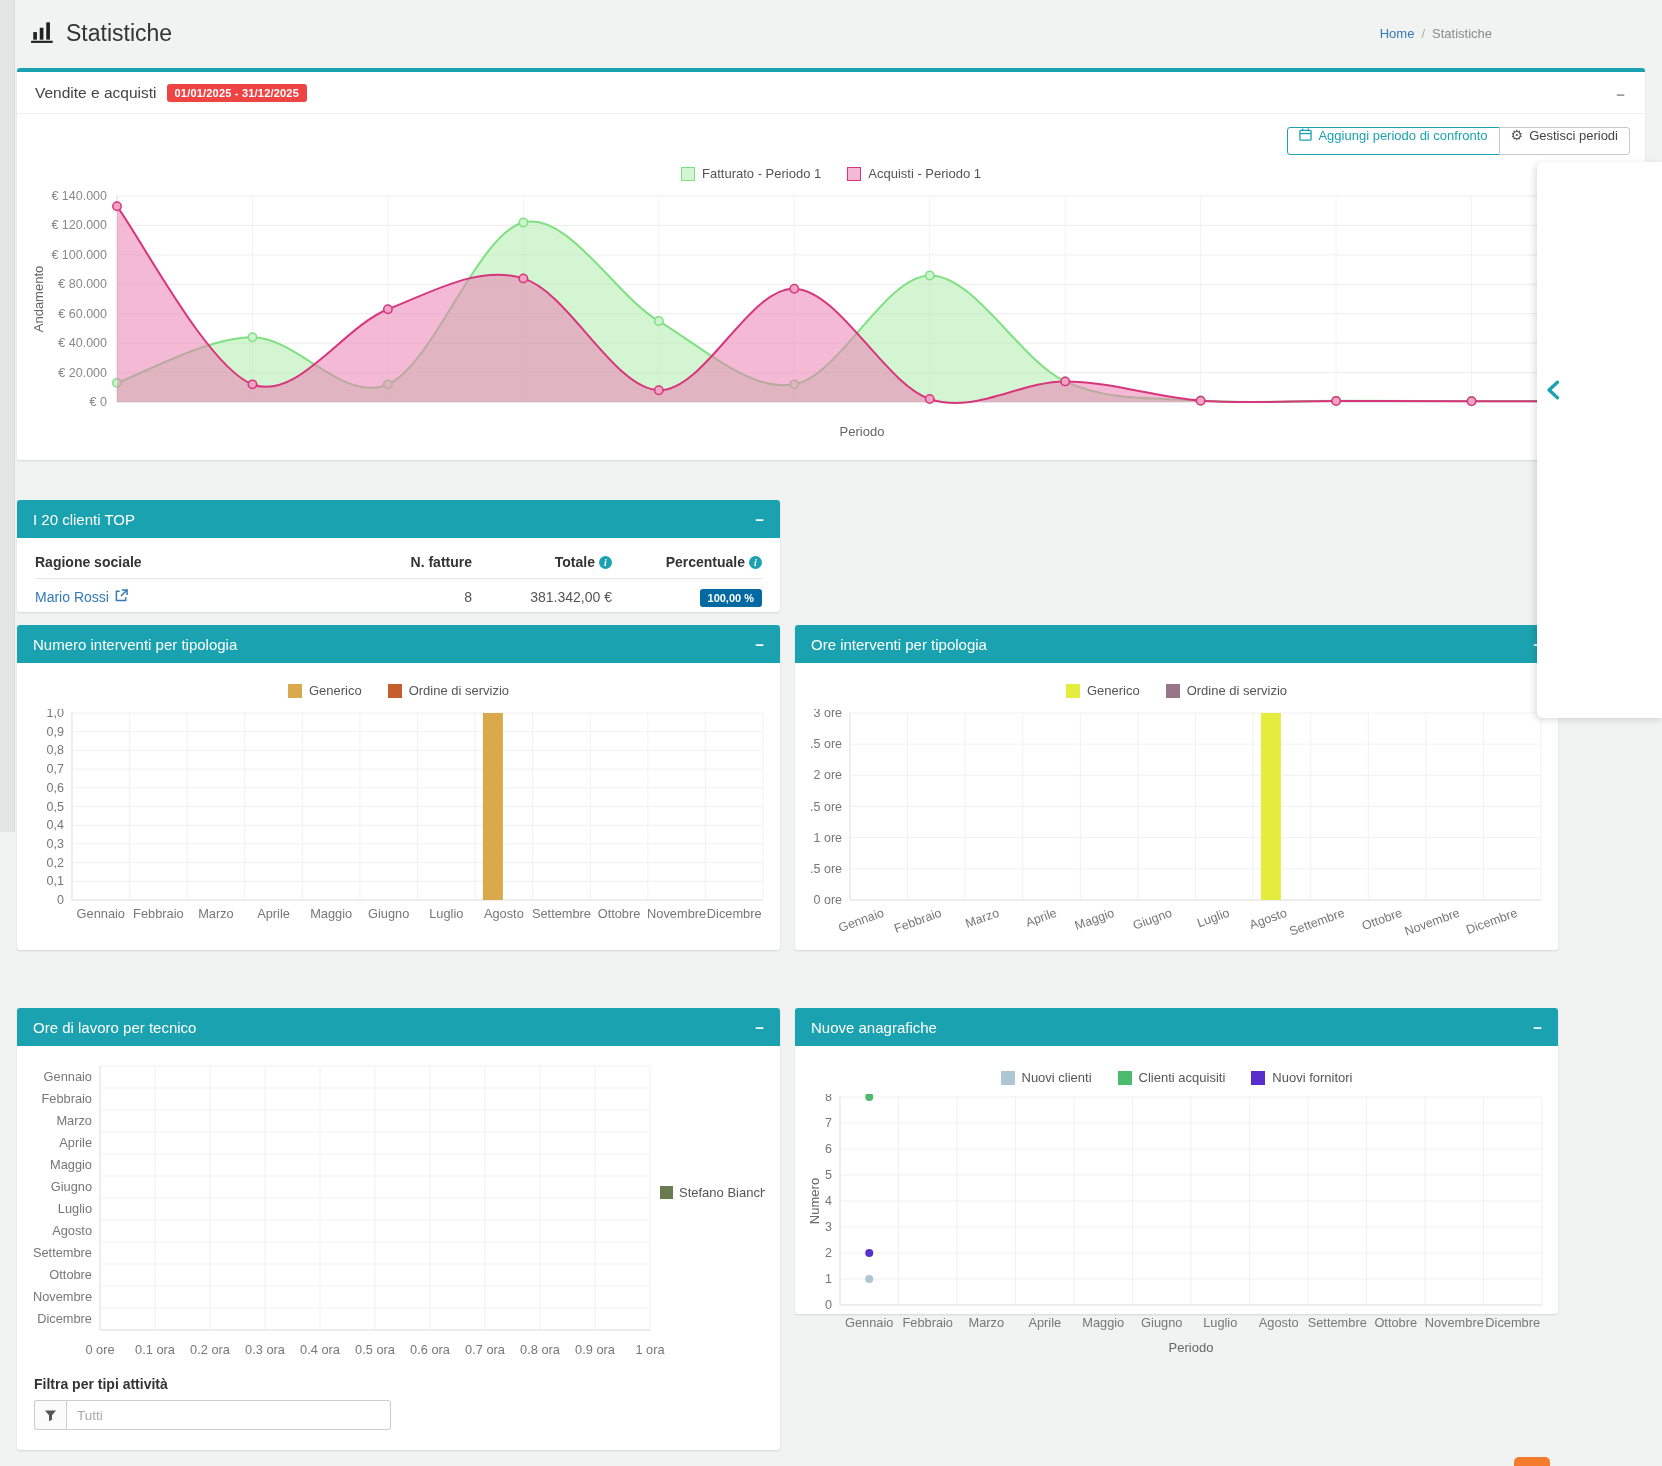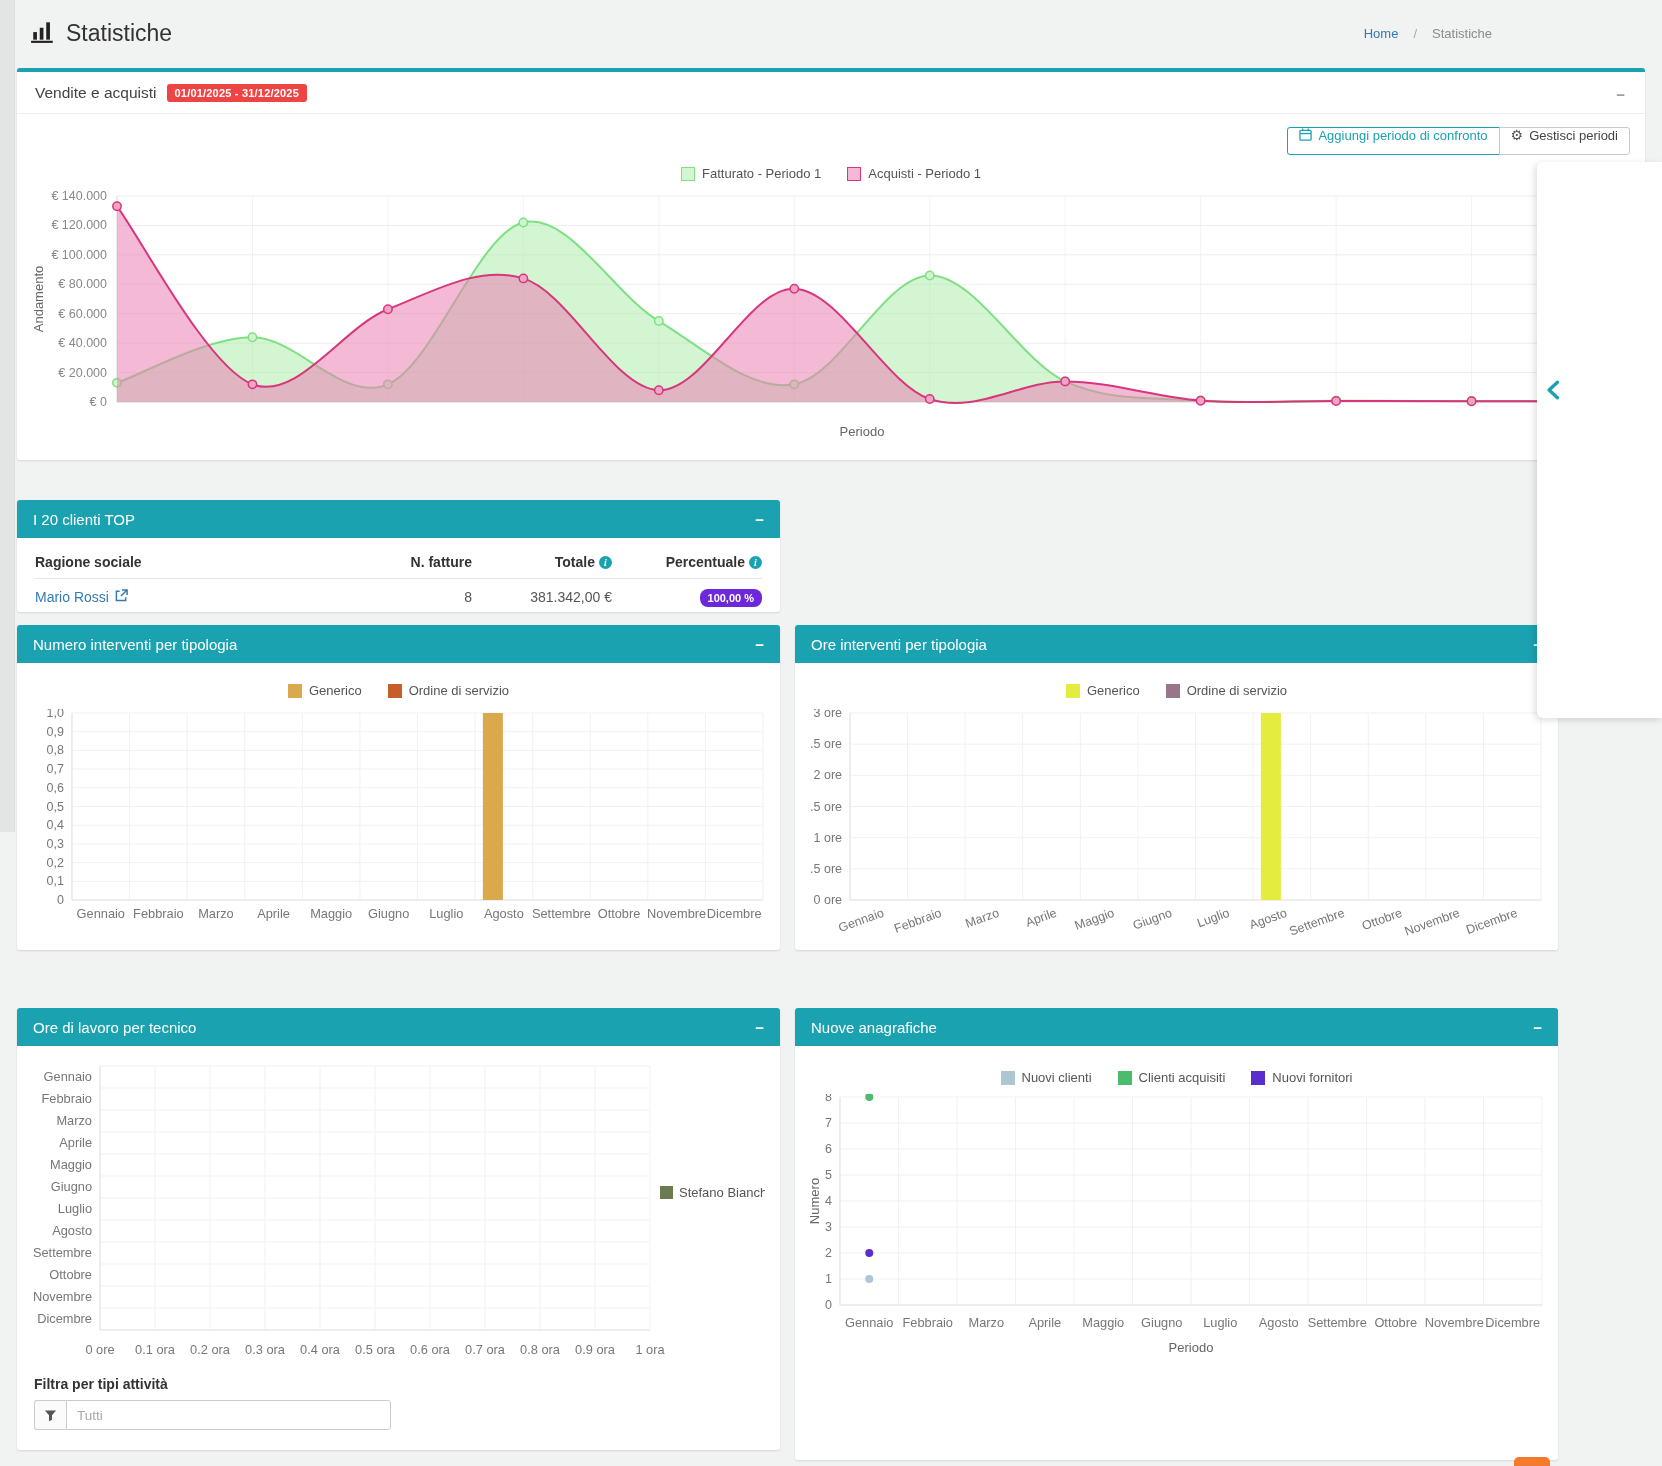--- a/index.html
+++ b/index.html
@@ -11,21 +11,21 @@
     overflow: hidden;
   }
   #page { position: relative; width: 1662px; height: 1466px; }
 
   
   .left-strip { position:absolute; left:0; top:0; width:15px; height:832px; background:#e3e5e5; border-right:1px solid #dadcdc; }
 
   
   .hdr-title { position:absolute; left:30px; top:18px; display:flex; align-items:center; gap:10px; }
   .hdr-title h1 { font-size:23px; font-weight:400; color:#333; }
-  .breadcrumb { position:absolute; right:170px; top:26px; font-size:13px; color:#999; display:flex; gap:15px; align-items:center; }
+  .breadcrumb { position:absolute; right:170px; top:26px; font-size:13px; color:#999; display:flex; gap:7px; align-items:center; }
   .breadcrumb a { color:#337ab7; text-decoration:none; cursor:pointer; }
   .breadcrumb .sep { color:#aaa; }
   .breadcrumb .current { color:#8b8b8b; }
 
   
   .panel { position:absolute; background:#fff; border-radius:3px; box-shadow:0 1px 2px rgba(0,0,0,.12); }
   .panel-teal-head { display:flex; align-items:center; justify-content:space-between; height:38px; padding:0 16px; background:#1ba2b0; color:#fff; border-radius:3px 3px 0 0; }
   .panel-teal-head .ptitle { font-size:15px; font-weight:400; }
   .collapse-btn { color:#fff; font-size:15px; font-weight:700; cursor:pointer; line-height:1; }
 
@@ -51,33 +51,33 @@
   
   #panel-clienti { left:17px; top:500px; width:763px; height:112px; }
   #panel-articoli { left:795px; top:500px; width:763px; height:112px; }
   .clienti-table { width:727px; margin:7px 18px; border-collapse:collapse; font-size:14px; }
   .clienti-table th { text-align:left; font-weight:700; color:#333; padding:9px 0 8px; border-bottom:1px solid #e5e5e5; }
   .clienti-table th.num, .clienti-table td.num { text-align:right; }
   .clienti-table td { padding:10px 0; color:#555; }
   .clienti-table a { color:#337ab7; text-decoration:none; display:inline-flex; align-items:center; gap:6px; cursor:pointer; }
   .col-fatture { width:105px; } .col-totale { width:140px; } .col-perc { width:150px; }
   .info-i { display:inline-block; width:13px; height:13px; border-radius:50%; background:#1ba2b0; color:#fff; font-size:10px; line-height:13px; text-align:center; font-style:italic; font-weight:700; font-family:"Liberation Serif", serif; margin-left:4px; vertical-align:1px; cursor:pointer; }
-  .pct-badge { background:#6d28d9; color:#fff; font-size:11px; font-weight:700; padding:3px 8px; border-radius:8px; }
+  .pct-badge { background:#0369a1; color:#fff; font-size:11px; font-weight:700; padding:3px 8px; border-radius:3px; }
   .alert-info { margin:15px 16px; background:#1ba2b0; color:#fff; border-radius:3px; padding:10px 14px; font-size:13.5px; display:flex; align-items:center; gap:8px; }
   .alert-info .info-w { display:inline-block; width:13px; height:13px; border-radius:50%; background:#fff; color:#1ba2b0; font-size:10px; line-height:13px; text-align:center; font-style:italic; font-weight:700; font-family:"Liberation Serif", serif; }
 
   
   #panel-numero { left:17px; top:625px; width:763px; height:325px; }
   #panel-oreint { left:795px; top:625px; width:763px; height:325px; }
   #legend-numero, #legend-oreint { position:absolute; left:0; top:58px; width:100%; }
   #svg-numero, #svg-oreint { position:absolute; left:15px; top:84px; }
 
   
   #panel-orelav { left:17px; top:1008px; width:763px; height:442px; }
-  #panel-anagrafiche { left:795px; top:1008px; width:763px; height:452px; }
+  #panel-anagrafiche { left:795px; top:1008px; width:763px; height:306px; }
   #svg-orelav { position:absolute; left:15px; top:54px; }
   #legend-anagrafiche { position:absolute; left:0; top:62px; width:100%; }
   #svg-anagrafiche { position:absolute; left:15px; top:86px; }
   .filter-label { position:absolute; left:17px; top:368px; font-size:14px; font-weight:700; color:#333; }
   .filter-group { position:absolute; left:17px; top:392px; display:flex; }
   .filter-btn { width:32px; height:30px; border:1px solid #ccc; border-right:none; background:#fbfbfb; border-radius:3px 0 0 3px; display:flex; align-items:center; justify-content:center; cursor:pointer; }
   .filter-input { width:325px; height:30px; border:1px solid #ccc; border-radius:0 3px 3px 0; padding:0 10px; font-size:13.5px; color:#555; font-family:"Liberation Sans", sans-serif; }
   .filter-input::placeholder { color:#a9a9a9; }
 
   

